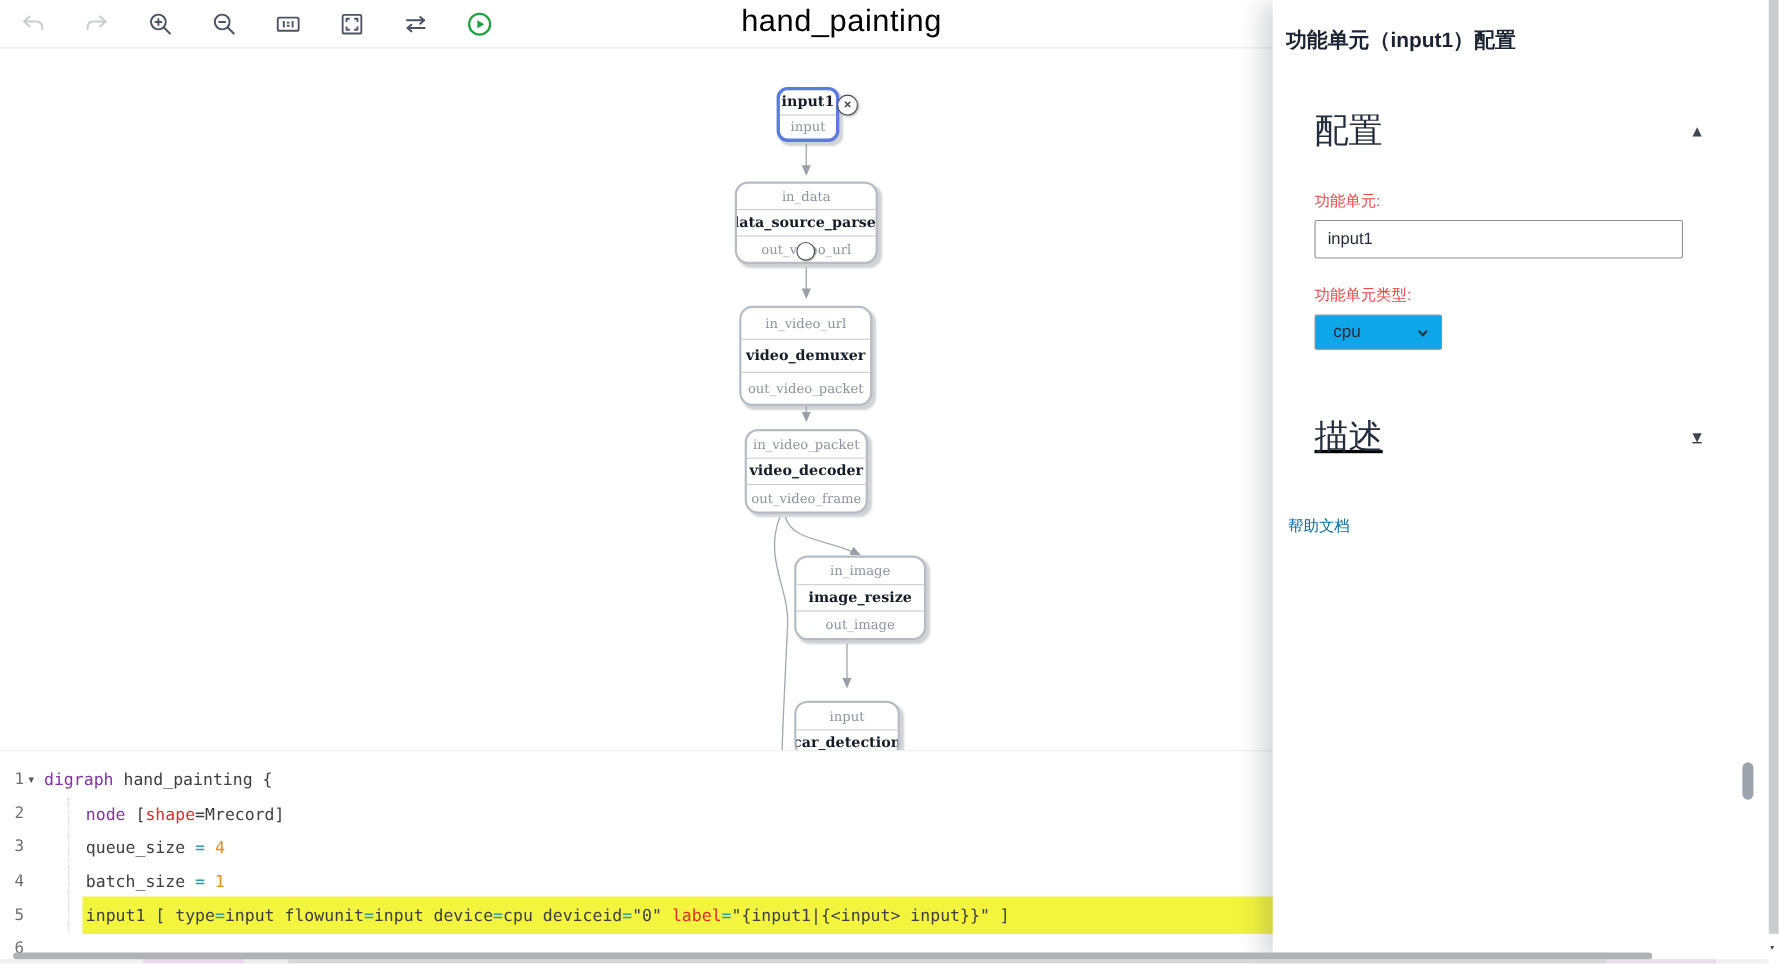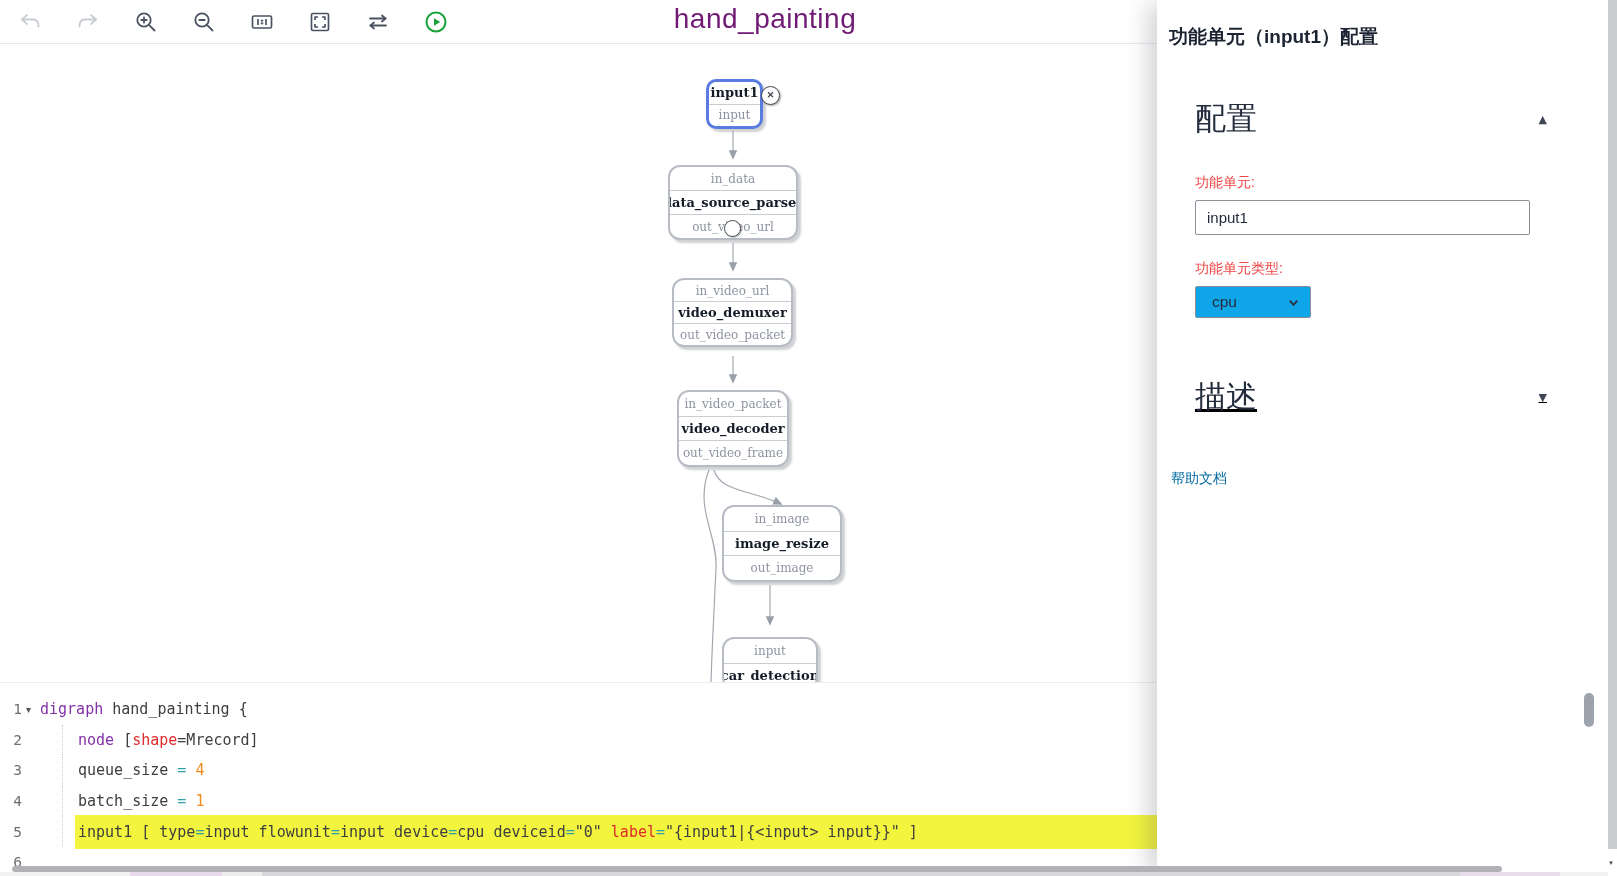--- a/index.html
+++ b/index.html
@@ -7,21 +7,21 @@
   .stage{position:relative;width:1617px;height:876px;background:#fff;}
 
   
   .toolbar{position:absolute;left:0;top:0;width:1617px;height:43px;background:#fff;
            border-bottom:1px solid #e7e9ec;z-index:5;}
   .tb-icons{position:absolute;left:18px;top:0;height:43px;display:flex;align-items:center;gap:34px;}
   .tb-btn{width:24px;height:24px;padding:0;border:none;background:transparent;color:#4b5363;cursor:pointer;}
   .tb-btn.disabled{color:#c9cdd3;}
   .tb-btn svg{display:block;}
   .page-title{position:absolute;left:765px;top:3px;transform:translateX(-50%);
-              font-size:28px;color:#701a75;letter-spacing:.5px;white-space:nowrap;}
+              font-size:28px;color:#000000;letter-spacing:.5px;white-space:nowrap;}
 
   
   .canvas{position:absolute;left:0;top:0;width:1130px;height:682px;overflow:hidden;background:#fff;z-index:1;}
   .edges{position:absolute;left:0;top:0;}
   .gnode{position:absolute;background:#fff;border:2px solid #b7bbc3;border-radius:12px;
          box-shadow:3px 3px 2px rgba(150,154,162,.45);display:flex;flex-direction:column;
          font-family:"DejaVu Serif","Liberation Serif",serif;overflow:hidden;box-sizing:border-box;}
   .gnode.selected{border:3px solid #5a7ce0;border-radius:10px;}
   .grow{flex:1;display:flex;align-items:center;justify-content:center;font-size:12px;color:#8d93a0;
         white-space:nowrap;}
@@ -105,21 +105,21 @@
           <div class="grow bold">input1</div>
           <div class="grow">input</div>
         </div>
         <span class="badge" style="left: 761px; top: 86px;">✕</span>
         <div class="gnode" style="left: 668px; top: 165px; width: 130px; height: 75px;">
           <div class="grow">in_data</div>
           <div class="grow bold">data_source_parser</div>
           <div class="grow">out_video_url</div>
         </div>
         <span class="port-circle" style="left: 724px; top: 220px;"></span>
-        <div class="gnode" style="left: 672px; top: 278px; width: 121px; height: 69px;">
+        <div class="gnode" style="left: 672px; top: 278px; width: 121px; height: 91px;">
           <div class="grow">in_video_url</div>
           <div class="grow bold">video_demuxer</div>
           <div class="grow">out_video_packet</div>
         </div>
         <div class="gnode" style="left: 677px; top: 390px; width: 112px; height: 77px;">
           <div class="grow">in_video_packet</div>
           <div class="grow bold">video_decoder</div>
           <div class="grow">out_video_frame</div>
         </div>
         <div class="gnode" style="left: 722px; top: 505px; width: 120px; height: 77px;">

